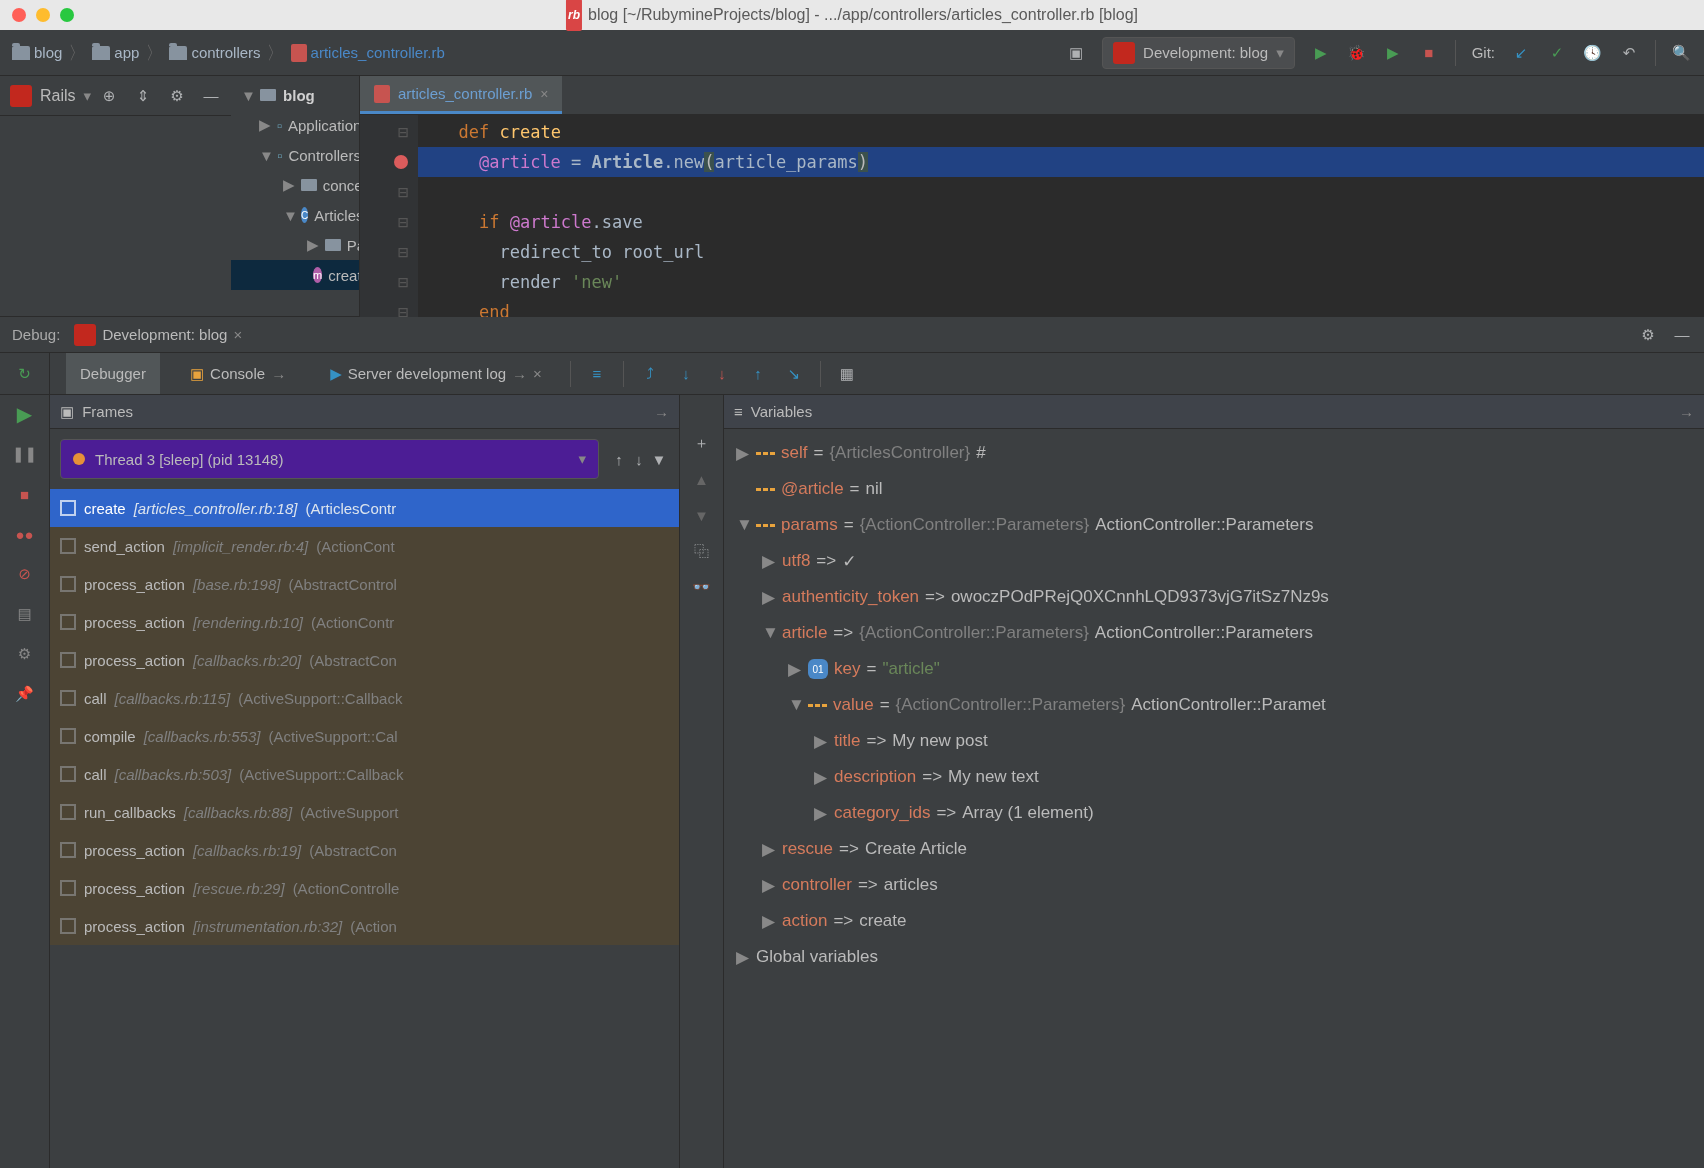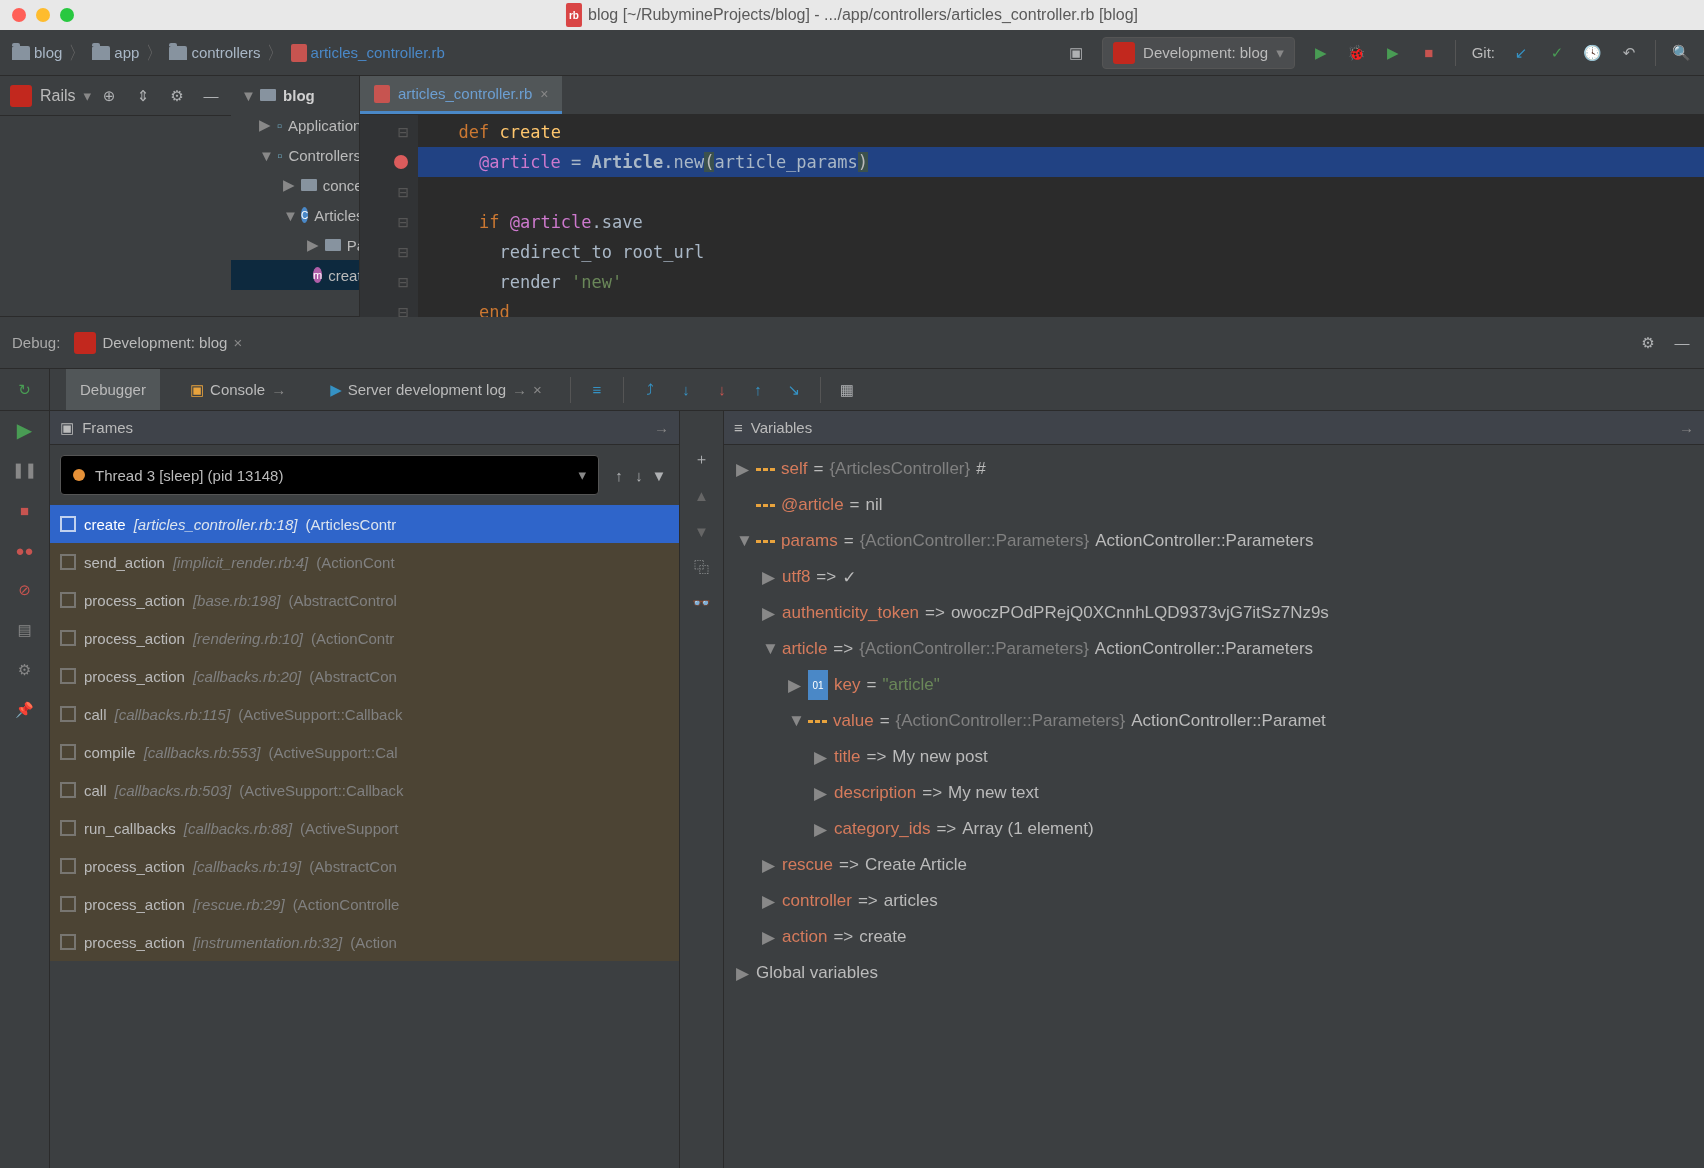--- a/index.html
+++ b/index.html
@@ -4,21 +4,21 @@
 <style>
 * { margin: 0; padding: 0; box-sizing: border-box; }
 body { font-family: -apple-system, "Helvetica Neue", Arial, sans-serif; font-size: 15px; background: #3c3f41; color: #bbbbbb; width: 1704px; height: 1168px; overflow: hidden; }
 
 
 .titlebar { height: 30px; background: #e8e8e8; display: flex; align-items: center; padding: 0 12px; gap: 10px; position: relative; }
 .traffic { display: flex; gap: 10px; }
 .dot { width: 14px; height: 14px; border-radius: 50%; }
 .dot.red { background: #ff5f57; } .dot.yellow { background: #febc2e; } .dot.green { background: #28c840; }
 .titlebar-title { position: absolute; left: 50%; transform: translateX(-50%); color: #5a5a5a; font-size: 16px; display: flex; align-items: center; gap: 6px;}
-.rb-icon { width:16px; height:24px; background:#d94545; border-radius:2px; display:inline-flex; align-items:center; justify-content:center; color:#fff; font-size:10px; font-weight:bold;}
+.rb-icon { width:16px; height:32px; background:#d94545; border-radius:2px; display:inline-flex; align-items:center; justify-content:center; color:#fff; font-size:12px; font-weight:bold;font-style:italic;}
 
 
 .toolbar { height: 46px; background: #3c3f41; border-bottom: 1px solid #2b2b2b; display: flex; align-items: center; padding: 0 12px; gap: 8px; }
 .breadcrumb { display: flex; align-items: center; gap: 6px; color: #a9b7c6; }
 .breadcrumb .bc-item { display:flex; align-items:center; gap:4px; cursor:pointer;}
 .folder-icon { width:18px; height:14px; background:#87939f; border-radius:2px 2px 0 0; position:relative; }
 .folder-icon::before { content:''; position:absolute; top:-3px; left:0; width:8px; height:3px; background:#87939f; border-radius:2px 2px 0 0;}
 .angle { color:#666; font-size:18px; }
 .toolbar-right { margin-left:auto; display:flex; align-items:center; gap:16px; }
 .run-config { background:#4b4d4f; border:1px solid #555; border-radius:4px; padding:4px 10px; display:flex; align-items:center; gap:8px; color:#bbb;}
@@ -55,57 +55,57 @@
 .gutter-row{height:30px; display:flex; align-items:center; justify-content:flex-end; gap:4px;}
 .bp{width:14px;height:14px;border-radius:50%;background:#db5c5c;}
 .fold{color:#555;}
 .code{flex:1; padding-top:2px;}
 .code-line{height:30px; white-space:pre; padding-left:20px;}
 .code-line.hl{background:#214283;}
 .kw{color:#cc7832;} .fn{color:#ffc66d;} .iv{color:#cd79cd;} .cls{color:#a9b7c6; font-weight:600;} .str{color:#6a8759;} .paren-y{background:#3b514d;} .op{color:#a9b7c6;} .call{color:#a9b7c6;} .ident{color:#a9b7c6;}
 
 
 .debug-panel{height:calc(1168px - 30px - 46px - 240px); border-top:1px solid #2b2b2b; display:flex; flex-direction:column;}
-.debug-header{height:52px; background:#3c3f41; display:flex; align-items:center; padding:0 12px; gap:14px; border-bottom:1px solid #2b2b2b;}
+.debug-header{height:36px; background:#3c3f41; display:flex; align-items:center; padding:0 12px; gap:14px; border-bottom:1px solid #2b2b2b;}
 .debug-header .label{color:#aaa;}
 .debug-tab{display:flex; align-items:center; gap:6px; color:#bbb;}
 .debug-tabs-row{height:42px; background:#3c3f41; display:flex; align-items:center; border-bottom:1px solid #2b2b2b;}
 .dbg-left-icons{width:50px; border-right:1px solid #2b2b2b; align-self:stretch; display:flex; flex-direction:column; align-items:center; justify-content:center; gap:8px;}
 .dbg-tabs{display:flex; height:100%;}
 .dbg-tab{padding:0 14px; display:flex; align-items:center; gap:6px; color:#bbb; cursor:pointer;margin-left:16px;}
 .dbg-tab.active{background:#515658;}
 .dbg-actions{display:flex; gap:16px; padding:0 14px; align-items:center;}
 .dbg-sep{width:1px; height:26px; background:#555;}
 
 .debug-body{flex:1; display:flex;}
 .dbg-sidebar{width:50px; background:#3c3f41; border-right:1px solid #2b2b2b; display:flex; flex-direction:column; align-items:center; padding-top:8px; gap:18px;}
 .dbg-sidebar .ic{width:22px;height:22px; display:flex;align-items:center;justify-content:center; cursor:pointer; color:#888;}
 .frames-panel{width:630px; background:#3c3f41; border-right:1px solid #2b2b2b; display:flex; flex-direction:column;}
 .section-header{height:34px; background:#3f434a; display:flex; align-items:center; padding:0 10px; gap:8px; color:#bbb; border-bottom:1px solid #2b2b2b;}
 .section-header .spacer{flex:1;}
-.thread-selector{margin:10px; background:#000000; border:1px solid #555; border-radius:4px; height:40px; display:flex; align-items:center; padding:0 12px; gap:10px; color:#bbb;}
+.thread-selector{margin:10px; background:#4c1d95; border:1px solid #555; border-radius:4px; height:40px; display:flex; align-items:center; padding:0 12px; gap:10px; color:#bbb;}
 .thread-selector .bullet{width:12px;height:12px;border-radius:50%;background:#e69138;}
 .frames-list{flex:1; overflow:hidden;}
 .frame-row{height:38px; display:flex; align-items:center; padding:0 10px; gap:8px; color:#8b8b8b; background:#4c4434;}
 .frame-row.selected{background:#2f65ca; color:#fff;}
 .frame-icon{width:16px;height:16px;border:2px solid currentColor; opacity:0.7;}
 .frame-name{color:#bbb;} .frame-row.selected .frame-name{color:#fff;}
 .frame-file{font-style:italic; color:#808080;} .frame-row.selected .frame-file{color:#dce4ee;}
 .frame-class{color:#808080;} .frame-row.selected .frame-class{color:#dce4ee;}
 
 .mid-icons{width:44px; background:#3c3f41; border-right:1px solid #2b2b2b; display:flex; flex-direction:column; align-items:center; padding-top:38px; gap:16px;}
 
 .vars-panel{flex:1; background:#3c3f41; display:flex; flex-direction:column;}
 .vars-tree{flex:1; padding:6px 0; overflow:hidden; font-size:17px;}
 .var-row{min-height:36px; display:flex; align-items:center; gap:6px; padding:2px 10px; color:#bbb;}
 .var-row .arrow{color:#888; width:14px;}
 .var-row.l0{padding-left:12px;} .var-row.l1{padding-left:38px;} .var-row.l2{padding-left:64px;} .var-row.l3{padding-left:90px;}
 .hicon{display:inline-flex; gap:2px;} .hicon span{width:5px;height:3px;background:#e8a33d;}
 .vk{color:#d67b5c;} .vv{color:#bbb;} .vt{color:#808080;} .veq{color:#bbb;}
-.ic01{width:20px;height:30px;background:#4a88c7;color:#fff;font-size:10px;display:flex;align-items:center;justify-content:center;border-radius:0;}
+.ic01{width:20px;height:20px;background:#4a88c7;color:#fff;font-size:10px;display:flex;align-items:center;justify-content:center;border-radius:6px;}
 </style>
 </head>
 <body>
 
 <div class="titlebar">
   <div class="traffic">
     <div class="dot red"></div>
     <div class="dot yellow"></div>
     <div class="dot green"></div>
   </div>

